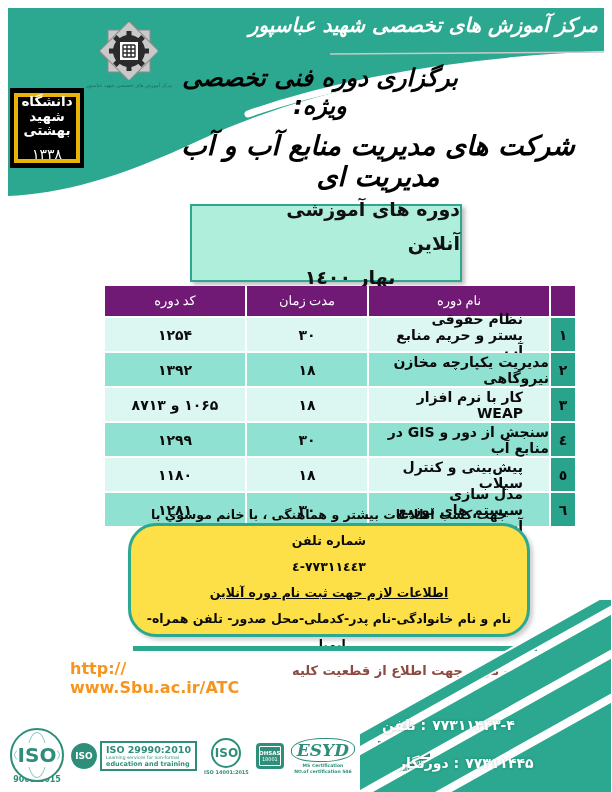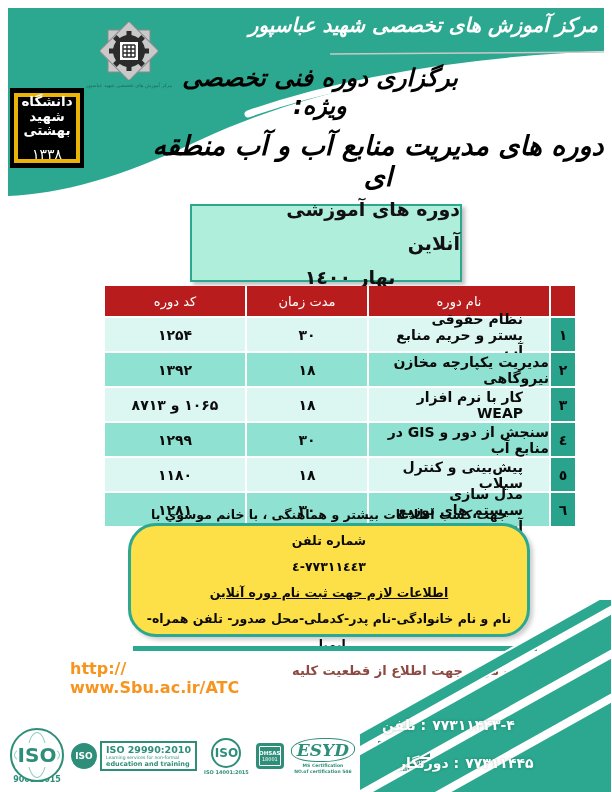--- a/index.html
+++ b/index.html
@@ -30,21 +30,21 @@
   .title-box div{font-size:19px;font-weight:bold;color:#111;line-height:34px;}
 
   
   .table{left:105px;top:286px;width:470px;display:flex;flex-direction:column;gap:2px;direction:rtl;}
   .t-row{display:flex;gap:2px;}
   .cell{display:flex;align-items:center;justify-content:center;}
   .c-no{width:24px;background:#29a38c;color:#fff;font-weight:bold;font-size:13px;}
   .c-name{width:180px;padding:0 26px;justify-content:flex-start;}
   .c-dur{width:120px;}
   .c-code{flex:1;}
-  .t-head .cell{background:#b91c1c;color:#fff;font-size:13px;height:30px;justify-content:center;}
+  .t-head .cell{background:#701a75;color:#fff;font-size:13px;height:30px;justify-content:center;font-family:Liberation Serif, serif;}
   .t-body-row .cell{height:33px;font-weight:bold;color:#0b0b0b;font-size:14px;}
   .t-body-row:nth-child(odd) .c-name,.t-body-row:nth-child(odd) .c-dur,
   .t-body-row:nth-child(odd) .c-code{background:#8fe2d1;}
   .t-body-row:nth-child(even) .c-name,.t-body-row:nth-child(even) .c-dur,
   .t-body-row:nth-child(even) .c-code{background:#dcf7f1;}
   .t-body-row:nth-child(3) .c-name,.t-body-row:nth-child(5) .c-name{justify-content:center;padding:0;}
 
   
   .contact-box{left:128px;top:523px;width:402px;height:114px;background:#fde047;border:3px solid #2ba88f;
     border-radius:28px;box-shadow:3px 3px 4px rgba(0,0,0,.2);display:flex;flex-direction:column;
@@ -135,21 +135,21 @@
   <div class="abs stamp">
     <div class="stamp-inner">
       <div class="stamp-word">دانشگاه</div>
       <div class="stamp-word">شهید</div>
       <div class="stamp-word">بهشتی</div>
       <div class="stamp-year">۱۳۳۸</div>
     </div>
   </div>
 
   <div class="abs callig1">برگزاری دوره فنی تخصصی ویژه:</div>
-  <div class="abs callig2">دوره های مدیریت منابع آب و آب منطقه ای</div>
+  <div class="abs callig2">شرکت های مدیریت منابع آب و آب مدیریت ای</div>
 
   <div class="abs title-box">
     <div>دوره های آموزشی آنلاین</div>
     <div>بهار ١٤٠٠</div>
   </div>
 
   <div class="abs table">
     <div class="t-row t-head">
       <div class="cell c-no"></div>
       <div class="cell c-name" style="justify-content:center;">نام دوره</div>

